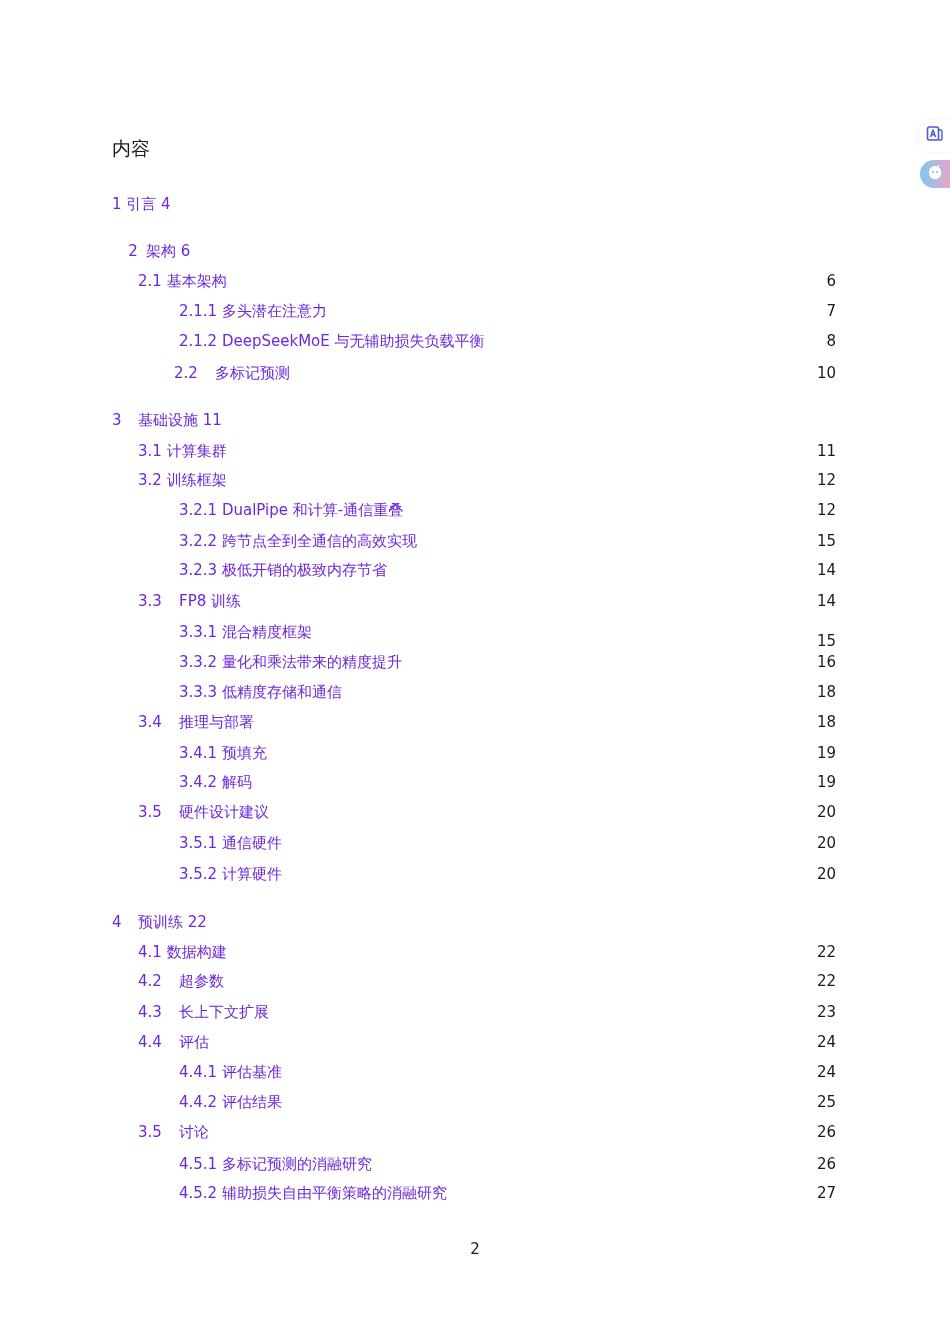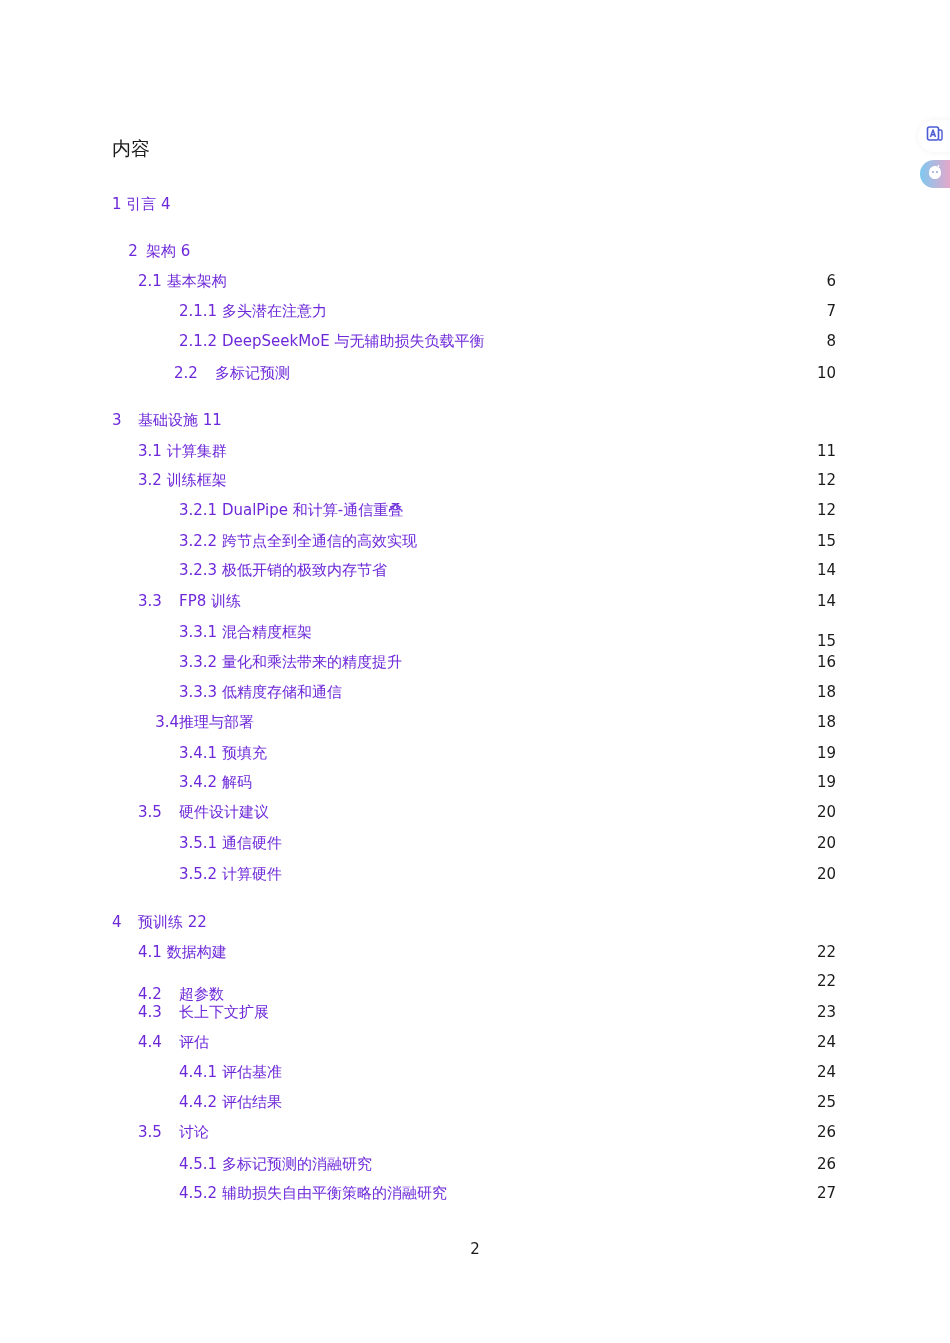--- a/index.html
+++ b/index.html
@@ -115,21 +115,21 @@
   </div>
   <div class="page-num" style="top:652px;">16</div>
 
   <div class="row" style="left:179px; top:682px;">
     <span>3.3.3</span>
     <span>低精度存储和通信</span>
   </div>
   <div class="page-num" style="top:682px;">18</div>
 
   <div class="row" style="left:138px; top:712px;">
-    <span class="num" style="width:41px;text-align:right;">3.4</span><span>推理与部署</span>
+    <span class="num" style="width:41px;">3.4</span><span>推理与部署</span>
   </div>
   <div class="page-num" style="top:712px;">18</div>
 
   <div class="row" style="left:179px; top:743px;">
     <span>3.4.1</span>
     <span>预填充</span>
   </div>
   <div class="page-num" style="top:743px;">19</div>
 
   <div class="row" style="left:179px; top:772px;">
@@ -160,21 +160,21 @@
     <span>22</span>
   </div>
 
   <div class="row" style="left:138px; top:942px;">
     <span>4.1</span>
     <span>数据构建</span>
   </div>
   <div class="page-num" style="top:942px;">22</div>
 
   <div class="row" style="left:138px; top:971px;">
-    <span class="num" style="width:41px;margin-top:13px;">4.2</span><span>超参数</span>
+    <span class="num" style="width:41px;">4.2</span><span>超参数</span>
   </div>
   <div class="page-num" style="top:971px;">22</div>
 
   <div class="row" style="left:138px; top:1002px;">
     <span class="num" style="width:41px;">4.3</span><span>长上下文扩展</span>
   </div>
   <div class="page-num" style="top:1002px;">23</div>
 
   <div class="row" style="left:138px; top:1032px;">
     <span class="num" style="width:41px;">4.4</span><span>评估</span>

